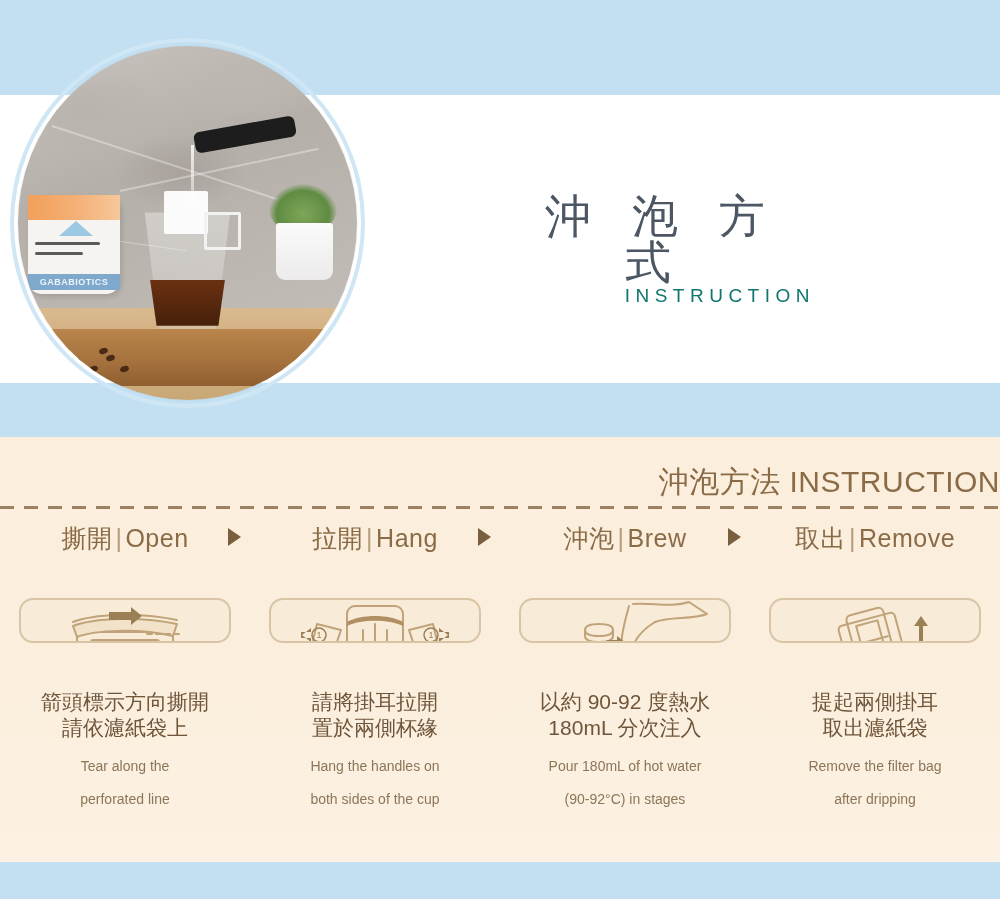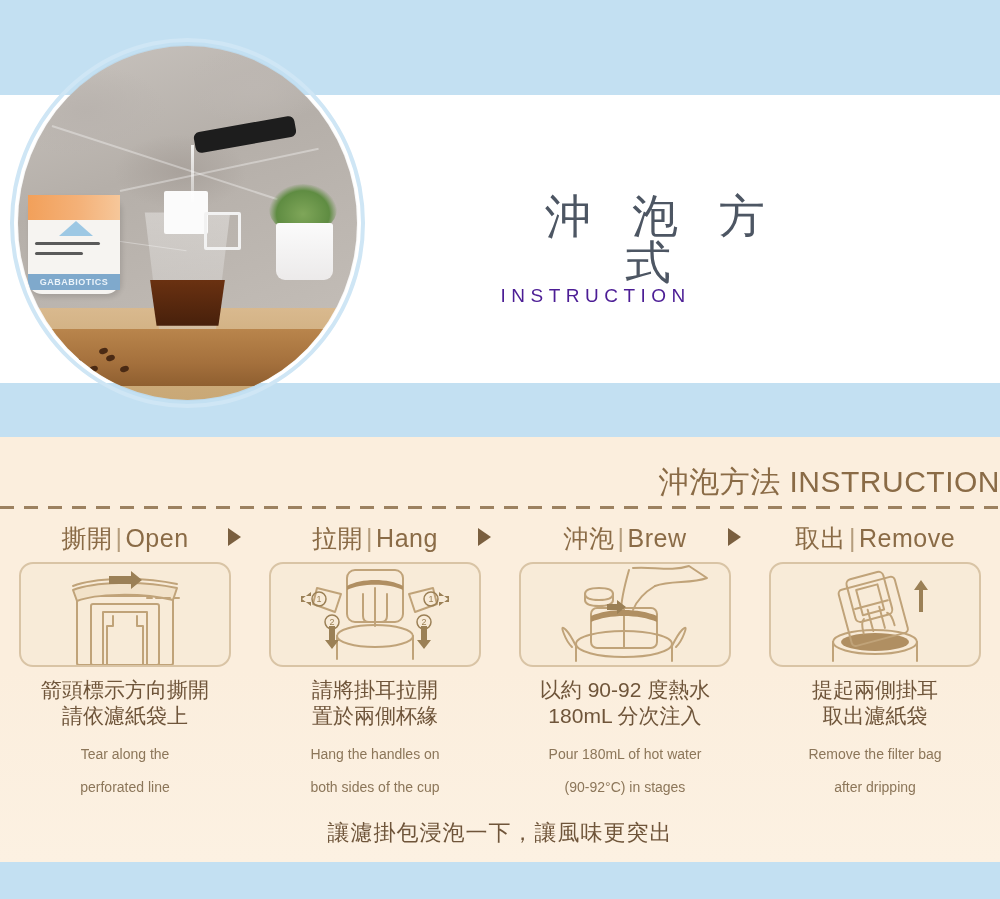--- a/index.html
+++ b/index.html
@@ -62,32 +62,32 @@
   .ph-kettle{position:absolute;left:52%;top:22%;width:30%;height:6%;background:#1d1d1d;
       border-radius:6px;transform:rotate(-10deg);}
   .ph-stream{position:absolute;left:51%;top:28%;width:3px;height:16%;
       background:linear-gradient(180deg,rgba(255,255,255,.85),rgba(255,255,255,.35));}
   .ph-bean{position:absolute;width:9px;height:6px;background:#4a2a14;border-radius:50%;transform:rotate(-20deg);}
 
   
   .hero-title{position:absolute;left:495px;top:193px;width:320px;text-align:center;
       font-size:46px;font-weight:normal;color:#4d5663;letter-spacing:14px;
       text-indent:14px;line-height:1;}
-  .hero-sub{position:absolute;left:495px;top:285px;width:320px;text-align:left;
-      font-size:19px;color:#4c1d95;letter-spacing:5.5px;text-indent:5.5px;}
+  .hero-sub{position:absolute;left:495px;top:285px;width:320px;text-align:right;
+      font-size:19px;color:#0f766e;letter-spacing:5.5px;text-indent:5.5px;}
 
   
   .ins-title{position:absolute;left:0;top:462px;width:1000px;text-align:right;
       font-size:30px;color:#8a6b46;letter-spacing:.5px;}
   .perf-line{position:absolute;left:0;top:506px;width:1000px;height:3px;
       background:repeating-linear-gradient(90deg,#9c8160 0 14px,rgba(0,0,0,0) 14px 24px);}
 
   .steps{position:absolute;left:0;top:518px;width:1000px;height:290px;
       display:flex;flex-direction:row;}
-  .step{position:relative;flex:1 1 0;display:flex;flex-direction:column;align-items:center;}
+  .step{position:relative;flex:1 1 0;display:flex;flex-direction:column;align-items:center;gap:36px;}
   .step-head{font-size:25px;color:#8a6b46;letter-spacing:.5px;height:40px;line-height:40px;white-space:nowrap;}
   .step-head .bar{color:#b59d7d;padding:0 3px;}
   .arrow-sep{position:absolute;top:10px;width:0;height:0;
       border-left:13px solid #7a5f3f;border-top:9px solid transparent;border-bottom:9px solid transparent;}
   .a1{left:228px;} .a2{left:478px;} .a3{left:728px;}
   .arrow-holder{position:absolute;left:0;top:518px;width:1000px;height:40px;}
 
   .ill{width:212px;height:105px;margin-top:4px;border:2px solid #d9c4a5;border-radius:14px;
       background:#f8ebd8;box-sizing:border-box;position:relative;overflow:hidden;}
   .ill svg{position:absolute;left:0;top:0;}
@@ -291,15 +291,14 @@
       <div class="cap">
         <div class="zh">提起兩側掛耳</div>
         <div class="zh">取出濾紙袋</div>
         <div class="en">Remove the filter bag</div>
         <div class="en">after dripping</div>
       </div>
     </div>
 
   </div>
 
-  <div class="footer-note">讓濾掛包浸泡一下，讓風味更突出</div>
 
 </div>
 
 </body></html>

